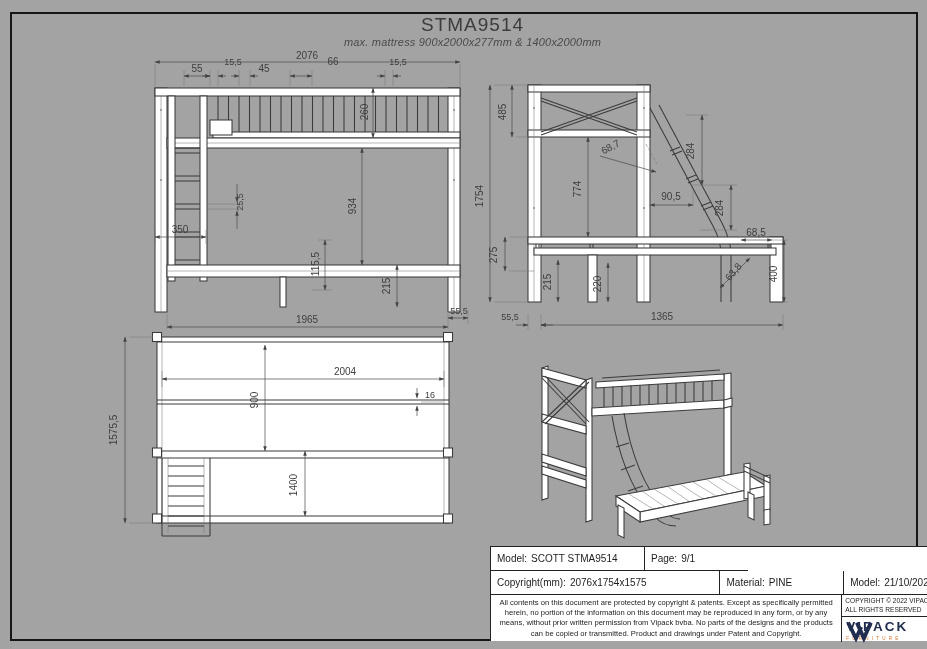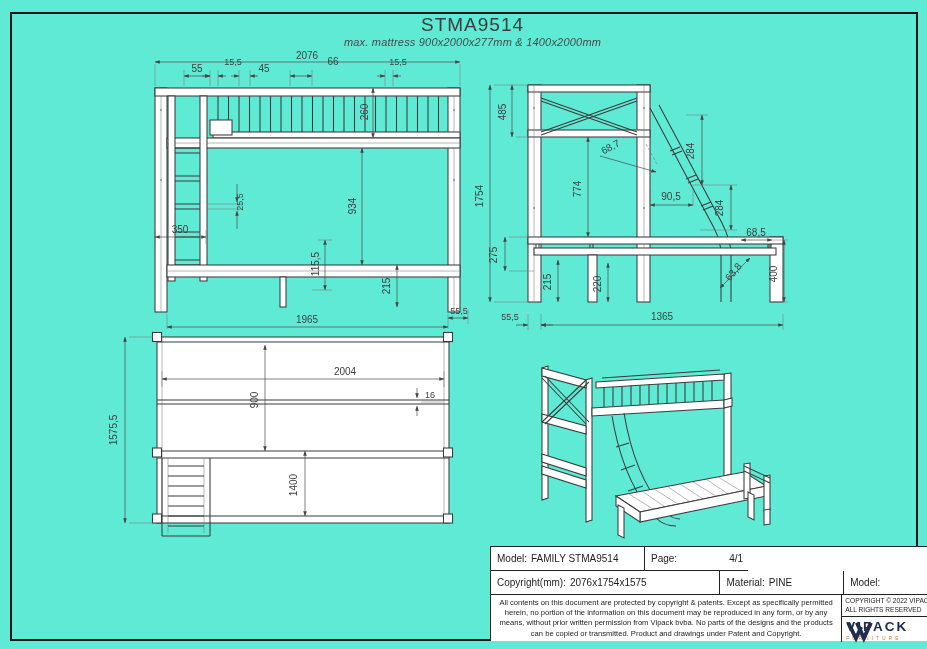--- a/index.html
+++ b/index.html
@@ -1,33 +1,33 @@
 <!DOCTYPE html>
 <html><head>
 <meta charset="utf-8">
 <style>
   html,body{margin:0;padding:0;background:#fff;}
-  .page{position:relative;width:927px;height:649px;background:#5eead4;font-family:"Liberation Sans",sans-serif;overflow:hidden;}
+  .page{position:relative;width:927px;height:649px;background:#a3a3a3;font-family:"Liberation Sans",sans-serif;overflow:hidden;}
   .frame{position:absolute;left:10px;top:12px;width:908px;height:629px;border:2px solid #161616;box-sizing:border-box;}
   .hdr{position:absolute;left:0;top:14px;width:927px;text-align:center;padding-left:18px;box-sizing:border-box;}
   .hdr .t{font-size:19px;letter-spacing:1px;color:#3c3c3c;}
   .hdr .s{font-size:11px;color:#4a4a4a;margin-top:0;letter-spacing:.2px;font-style:italic;}
   svg{position:absolute;overflow:visible;}
   .ol{stroke:#3b3b3b;stroke-width:1.05;fill:none;}
   .of{stroke:#3b3b3b;stroke-width:1.05;fill:#fff;}
   .dl{stroke:#4a4a4a;stroke-width:.7;fill:none;}
   .xl{stroke:#7a7a7a;stroke-width:.55;fill:none;}
   .dsh{stroke:#7a7a7a;stroke-width:.6;fill:none;stroke-dasharray:3 2;}
   .dt{font-family:"Liberation Sans",sans-serif;font-size:10px;fill:#3e3e3e;}
   .dts{font-family:"Liberation Sans",sans-serif;font-size:9px;fill:#3e3e3e;}
   
   .tb{position:absolute;left:490px;top:546px;width:452px;height:95px;background:#fff;border-left:1.5px solid #222;border-top:1.5px solid #222;box-sizing:border-box;font-size:10px;color:#1d1d1d;}
   .tr{display:flex;}
   .tc{box-sizing:border-box;border-right:1.5px solid #222;border-bottom:1.5px solid #222;height:24px;display:flex;align-items:center;padding-left:6px;white-space:nowrap;overflow:hidden;}
-  .tc:last-child{border-right:none;gap:48px;}
+  .tc:last-child{border-right:none;}
   .tc .lab{margin-right:4px;}
   .legal{box-sizing:border-box;border-right:1.5px solid #222;width:352px;height:47px;font-size:7.6px;line-height:1.34;padding:3px 5px;color:#222;text-align:center;}
   .brandcell{width:100px;height:47px;display:flex;flex-direction:column;box-sizing:border-box;}
   .cop{font-size:6.6px;line-height:1.3;padding:2px 3px;border-bottom:1px solid #222;color:#222;}
   .logorow{display:flex;align-items:center;gap:4px;padding:3px 4px 0 4px;}
   .brandtxt{display:flex;flex-direction:column;}
   .brandname{font-size:13.5px;font-weight:bold;color:#212d4f;letter-spacing:2px;line-height:1;}
   .brandsub{font-size:4.6px;color:#d4742a;letter-spacing:3.2px;margin-top:2px;}
 </style>
 </head>
@@ -242,25 +242,25 @@
       <polygon class="of" points="106,153 112,156 112,186 106,183"></polygon>
       <polygon class="of" points="236,140 242,143 242,168 236,165"></polygon>
       <polygon class="of" points="252,158 258,157 258,172 252,173"></polygon>
     </g>
   </svg>
 
   <div class="tb">
     <div class="tr">
       <div class="tc" style="width:154px">
         <span class="lab">Model:</span>
-        <span>FAMILY STMA9514</span>
+        <span>SCOTT STMA9514</span>
       </div>
       <div class="tc" style="width:103px">
         <span class="lab">Page:</span>
-        <span>4/1</span>
+        <span>9/1</span>
       </div>
     </div>
     <div class="tr">
       <div class="tc" style="width:230px">
         <span class="lab">Copyright(mm):</span>
         <span>2076x1754x1575</span>
       </div>
       <div class="tc" style="width:124px">
         <span class="lab">Material:</span>
         <span>PINE</span>

